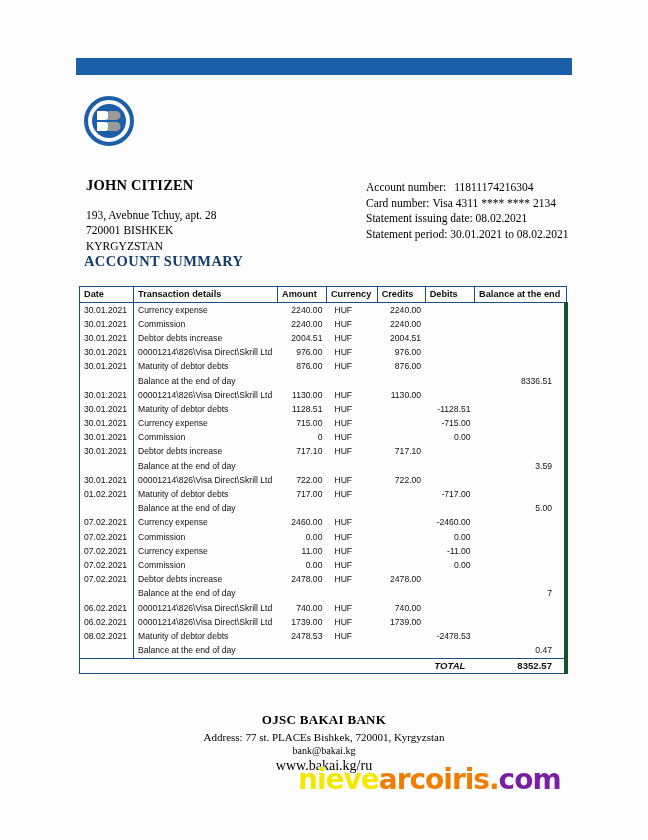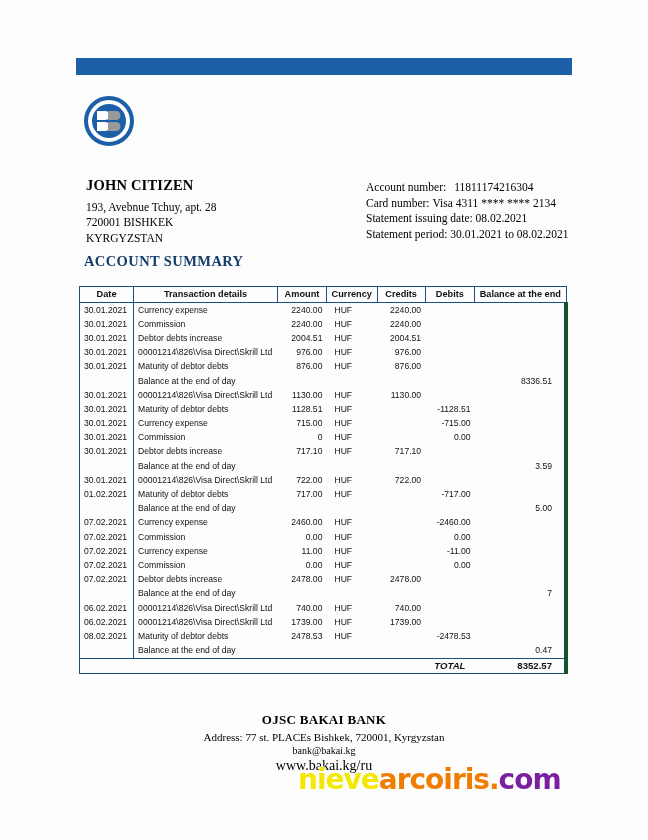--- a/index.html
+++ b/index.html
@@ -67,21 +67,21 @@
     position: absolute;
     left: 86px;
     top: 178px;
     font-size: 11.5px;
     line-height: 15.5px;
   }
   .addr-name {
     font-weight: bold;
     font-size: 14.5px;
     letter-spacing: 0.2px;
-    margin-bottom: 6px;
+    margin-bottom: 14px;
   }
 
   .acct-block {
     position: absolute;
     left: 366px;
     top: 180px;
     font-size: 11.5px;
     line-height: 15.5px;
     white-space: nowrap;
   }
@@ -110,21 +110,21 @@
   table.stmt {
     width: 489px;
     border-collapse: collapse;
     font-family: "Liberation Sans", sans-serif;
     font-size: 8.6px;
     color: #111;
   }
   table.stmt thead th {
     font-weight: bold;
     font-size: 9.2px;
-    text-align: center;
+    text-align: left;
     padding: 2px 4px 3px 4px;
     border-left: 1px solid #1a4f86;
     border-top: 1px solid #1a4f86;
     border-bottom: 1px solid #1a4f86;
     white-space: nowrap;
   }
   table.stmt thead th:last-child {
     border-right: 1px solid #1a4f86;
   }
   table.stmt tbody td {

